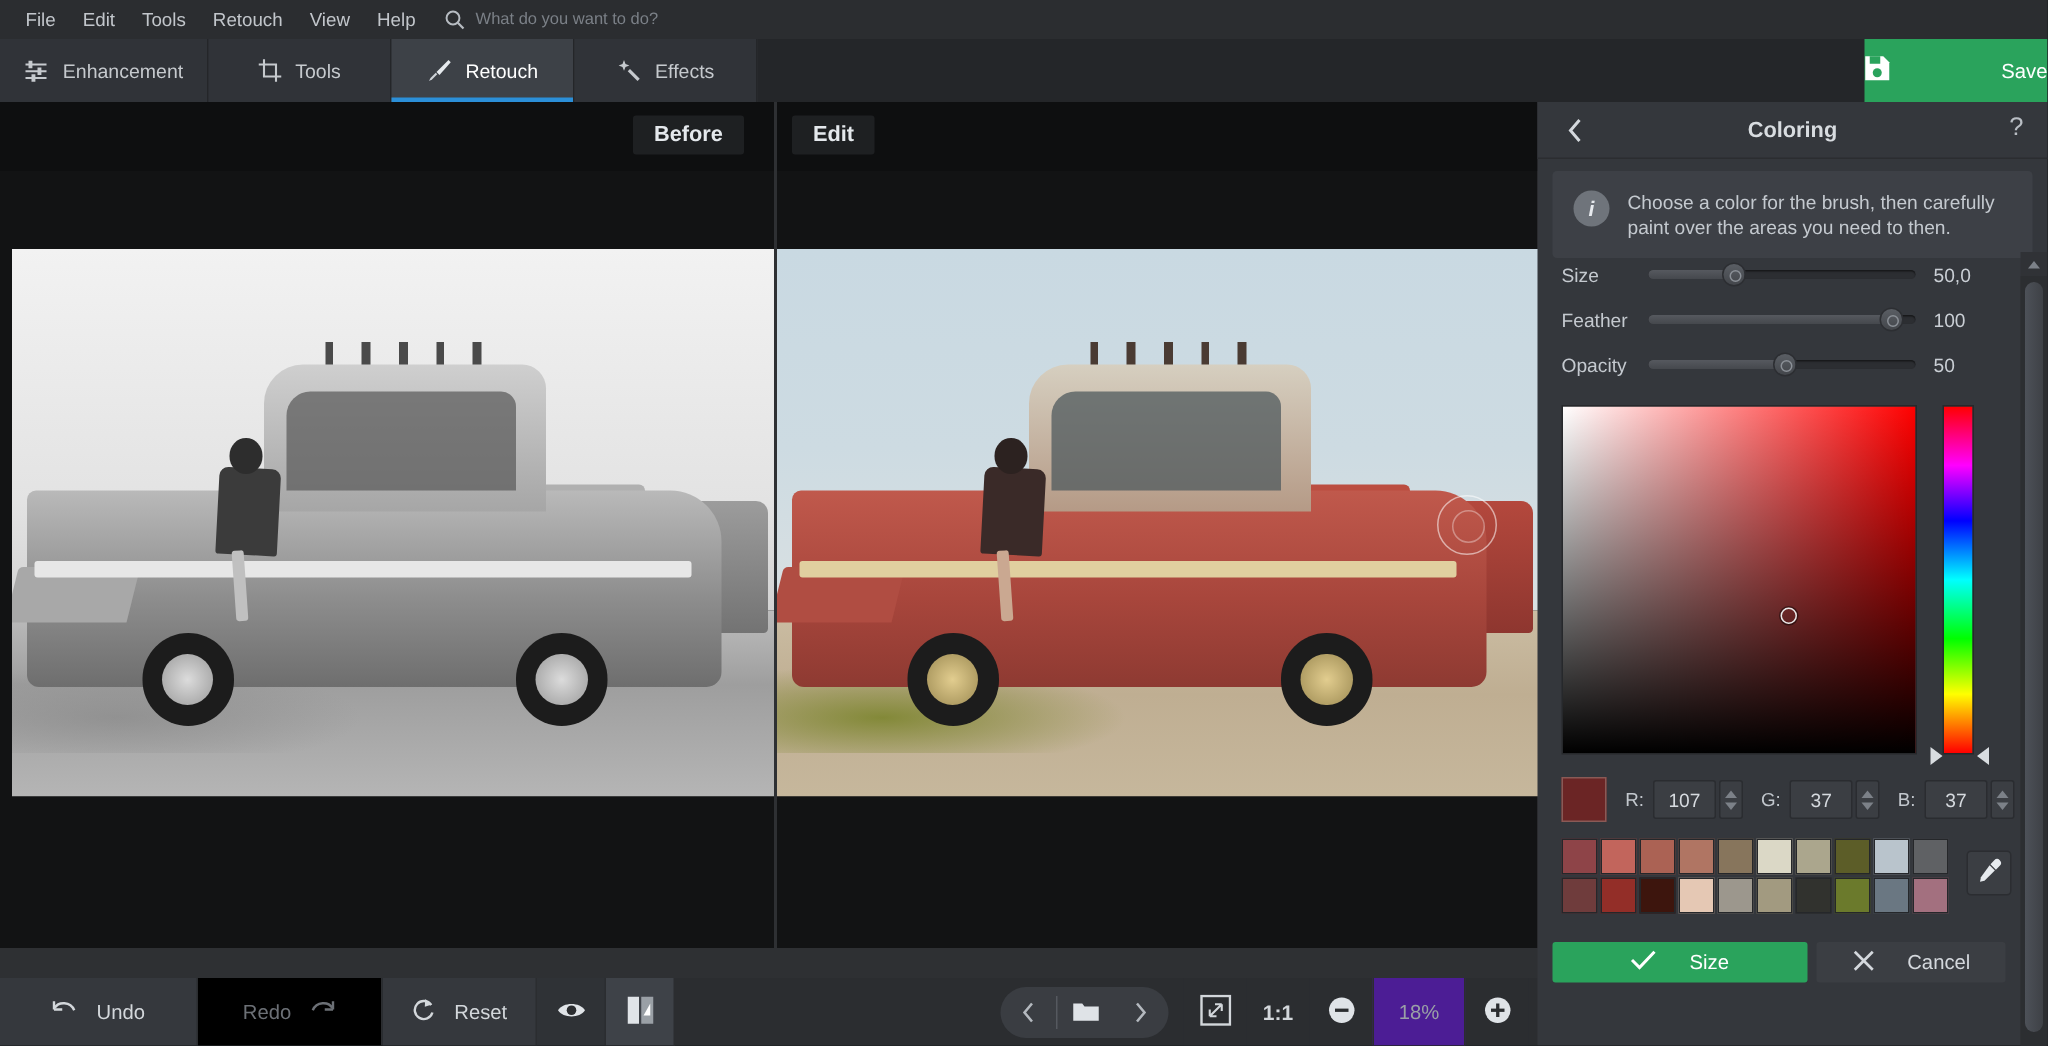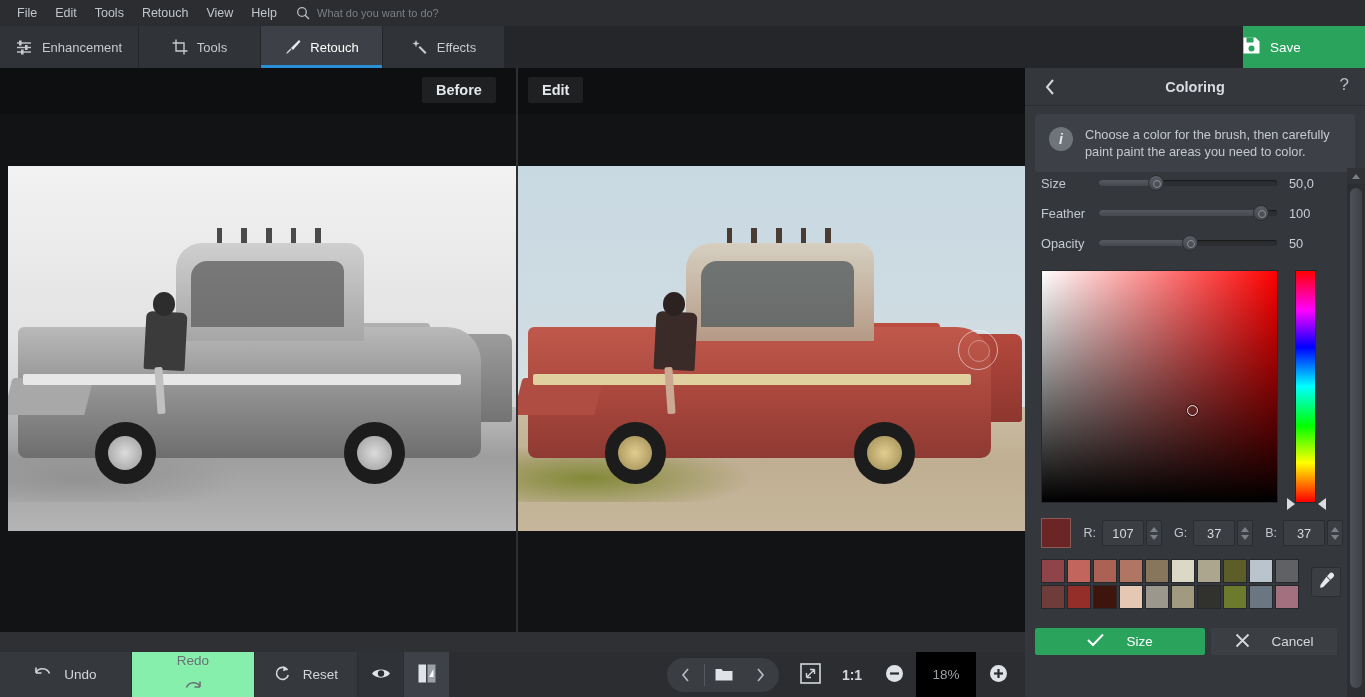--- a/index.html
+++ b/index.html
@@ -43,21 +43,21 @@
     content:""; position:absolute; left:0; right:0; bottom:0; height:3px;
     background:#2b8fd8;
   }
   .tab svg{ display:block; }
   .tabbar-fill{ flex:1; background:#242629; }
 
   .topright{
     position:absolute; right:0; top:26px; height:42px; display:flex; align-items:stretch;
   }
   .btn-save{
-    width:122px; display:flex; align-items:center; justify-content:flex-start; gap:10px;
+    width:122px; display:flex; align-items:center; justify-content:space-between; gap:10px;
     background:#2aa35c; color:#ffffff; font-size:13.5px; cursor:default;
   }
   .btn-print{
     width:127px; display:flex; align-items:center; justify-content:center; gap:10px;
     background:#303338; color:#c6cace; font-size:13.5px; cursor:default;
     border-left:1px solid #242629;
   }
 
   
   .canvas{
@@ -191,37 +191,37 @@
   
   .bottombar{
     position:absolute; left:0; top:652px; width:1025px; height:45px;
     background:#2b2d30; display:flex; align-items:center;
   }
   .bbtn{
     height:45px; display:flex; align-items:center; justify-content:center;
     gap:12px; background:#35383d; color:#d3d7db; font-size:13.5px; cursor:default;
     padding:0 16px; border-right:1px solid #2b2d30;
   }
-  .bbtn.disabled{ color:#6c7076; background:#86efac;flex-direction:column; }
+  .bbtn.disabled{ color:#6c7076; background:#000000; }
   .bbtn.flat{ background:#2f3236; padding:0 14px; }
   .bbtn.square{ width:46px; padding:0; }
   .bbtn.active{ background:#3e4248; }
   .spacer{ flex:1; }
   .navgroup{
     display:flex; align-items:center; background:#3a3d42; border-radius:18px;
     height:34px; margin-right:10px; overflow:hidden;
   }
   .navgroup .nv{ width:37px; height:34px; display:flex; align-items:center; justify-content:center; }
   .navgroup .divider{ width:1px; height:22px; background:#55595f; }
   .zoomgroup{ display:flex; align-items:flex-start; gap:0; margin-right:6px; }
   .zbtn{
     height:45px; min-width:42px; display:flex; align-items:center; justify-content:center;
     color:#d3d7db; font-size:13.5px; background:#2b2d30; cursor:default;
   }
-  .zbtn.box{ background:#000000; min-width:62px; border-left:1px solid #2b2d30; border-right:1px solid #2b2d30; }
+  .zbtn.box{ background:#4c1d95; min-width:62px; border-left:1px solid #2b2d30; border-right:1px solid #2b2d30; }
   .ratio{ font-weight:bold; font-size:14px; }
   .zoompct{ color:#9aa0a6; }
 
   
   .rpanel{
     position:absolute; left:1025px; top:68px; width:340px; height:629px;
     background:#34373c;
   }
   .rp-head{
     position:relative; height:38px; display:flex; align-items:center; justify-content:center;
@@ -598,21 +598,21 @@
         </span>
       </div>
       <div class="rp-title">Coloring</div>
       <div class="rp-help">
         <span>?</span>
       </div>
     </div>
 
     <div class="hint">
       <div class="hint-ico">i</div>
-      <div class="hint-text">Choose a color for the brush, then carefully paint paint the areas you need to color.</div>
+      <div class="hint-text">Choose a color for the brush, then carefully paint over the areas you need to then.</div>
     </div>
 
     <div class="rp-body">
 
       <div class="slider-row">
         <div class="sl-label">Size</div>
         <div class="sl-track">
           <div class="sl-fill" style="width:32%"></div>
           <div class="sl-knob" style="left:calc(32% - 8px)"></div>
         </div>

